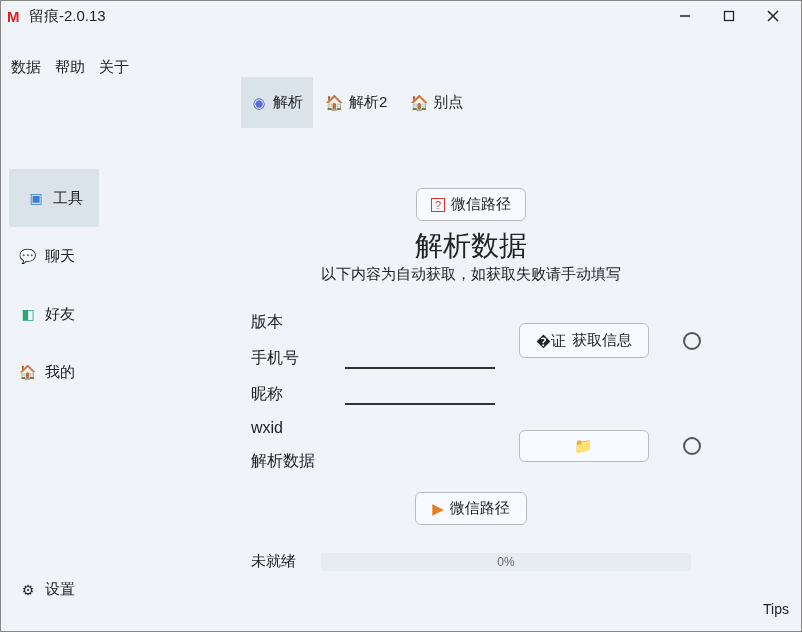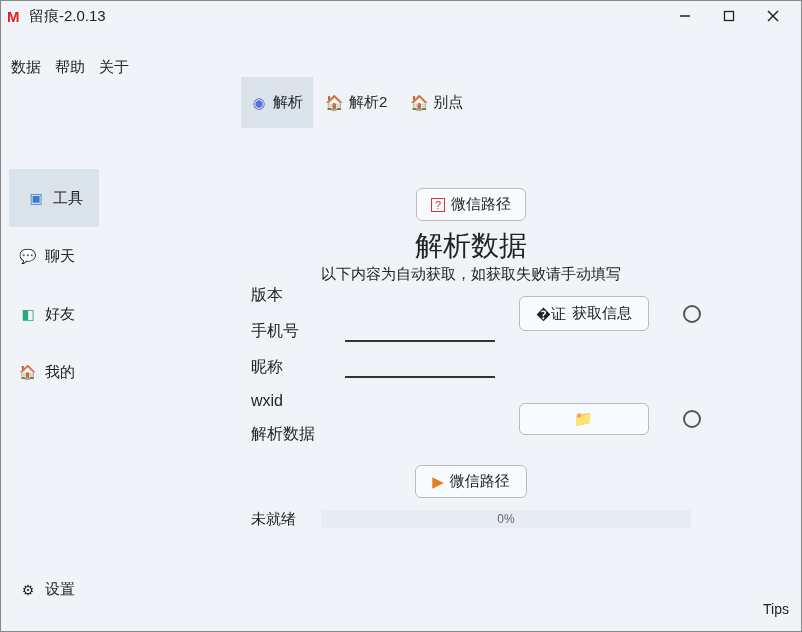--- a/index.html
+++ b/index.html
@@ -71,21 +71,21 @@
   }
   .help-btn {
     border: 1px solid #bbb; border-radius: 6px;
     padding: 6px 14px; background: #f7fbff;
     display: flex; align-items: center; gap: 6px; font-size: 15px;
     cursor: default;
   }
   .big-title { font-size: 28px; font-family: Liberation Serif, serif; margin-top: 6px; }
   .subtitle { font-size: 15px; }
   .fields {
-    margin-top: 1px;
+    margin-top: 28px;
     display: grid;
     grid-template-columns: 80px 160px 150px 30px;
     column-gap: 10px; row-gap: 4px;
     align-items: center;
     width: 440px;
     gap: 14px;
   }
   .lbl { font-size: 16px; text-align: left; }
   .underline-input {
     border: none; border-bottom: 2px solid #333;
@@ -103,21 +103,21 @@
     width: 18px; height: 18px; border: 2px solid #555; border-radius: 50%;
   }
   .start-btn {
     margin-top: 20px;
     border: 1px solid #bbb; border-radius: 6px;
     padding: 6px 16px; background: #f7fbff;
     display: flex; align-items: center; gap: 6px; font-size: 15px;
     cursor: default;
   }
   .progress-row {
-    margin-top: 12px; display: flex; gap: 10px;
+    margin-top: 27px; display: flex; align-items: center; gap: 10px;
     width: 440px;
   }
   .progress-status { width: 60px; font-size: 15px; }
   .progress-bar {
     flex: 1; height: 18px; background: #e6ecf2; border-radius: 2px;
     position: relative; text-align: center; font-size: 12px; line-height: 18px;
     color: #666;
   }
   .statusbar {
     position: absolute; bottom: 11px; right: 0; height: 22px;

